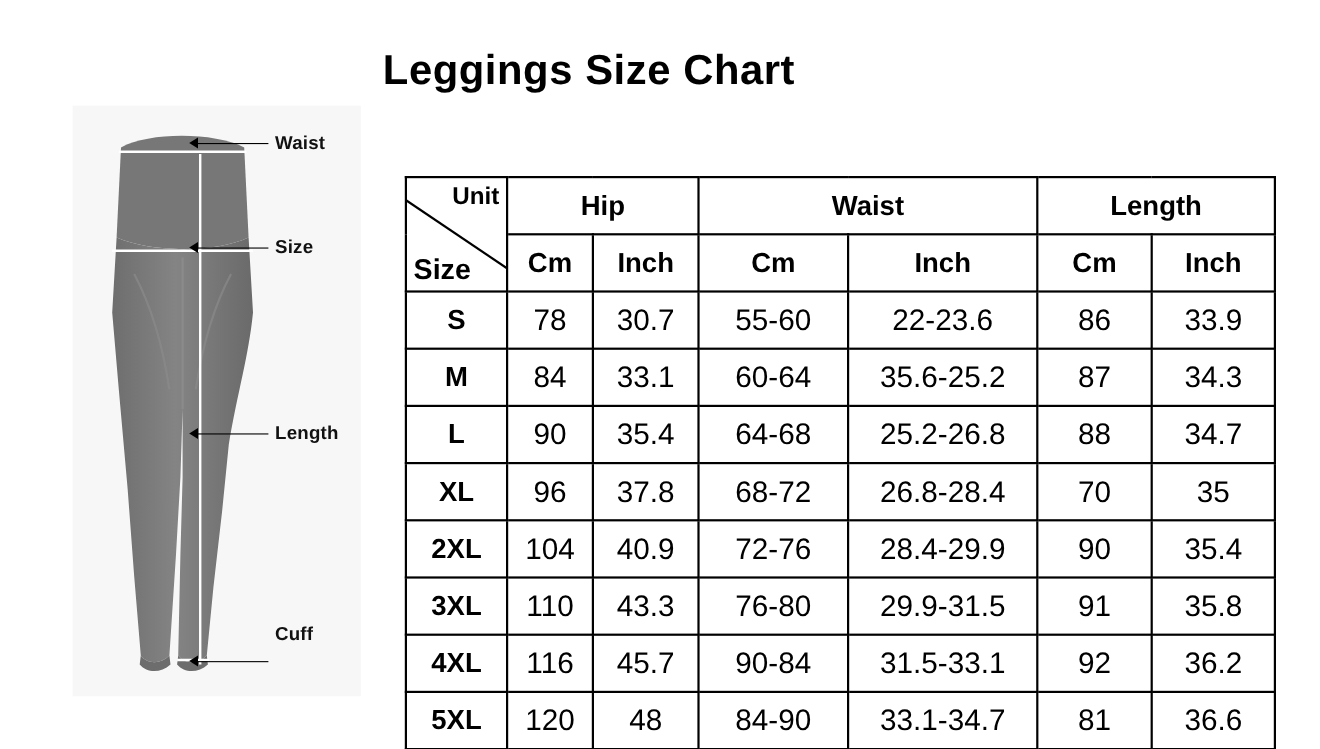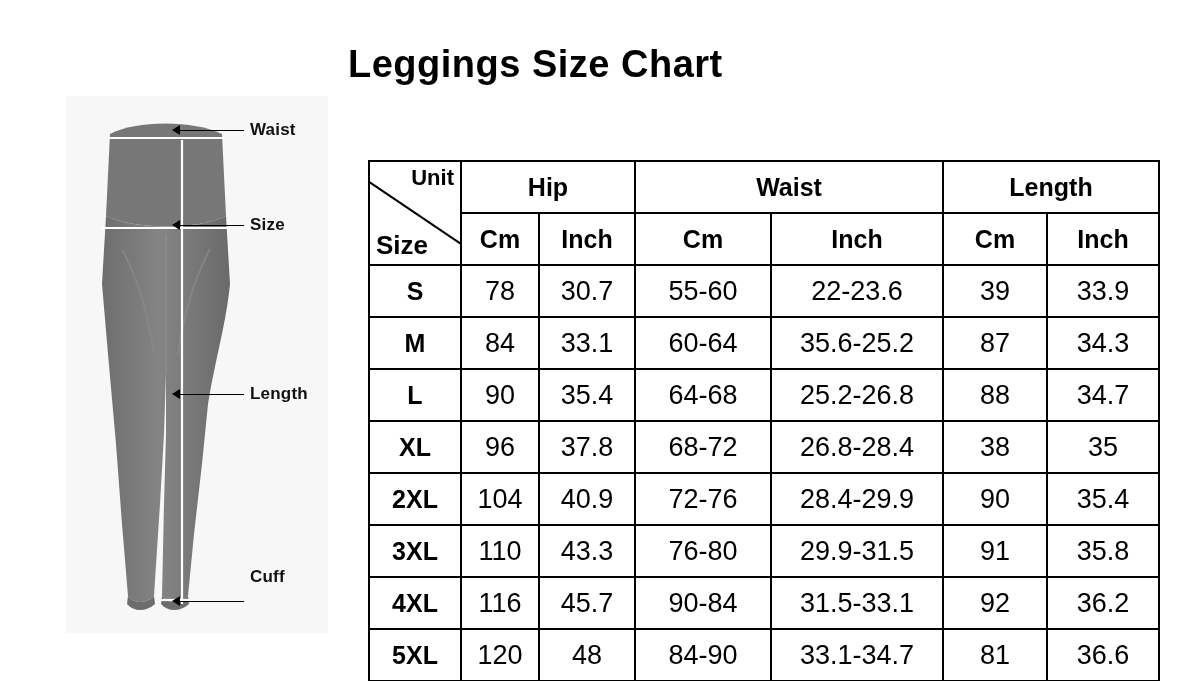--- a/index.html
+++ b/index.html
@@ -241,21 +241,21 @@
           <th>Inch</th>
         </tr>
       </thead>
       <tbody>
         <tr>
           <td class="size-label">S</td>
           <td class="val">78</td>
           <td class="val">30.7</td>
           <td class="val">55-60</td>
           <td class="val">22-23.6</td>
-          <td class="val">39</td>
+          <td class="val">86</td>
           <td class="val">33.9</td>
         </tr>
         <tr>
           <td class="size-label">M</td>
           <td class="val">84</td>
           <td class="val">33.1</td>
           <td class="val">60-64</td>
           <td class="val">35.6-25.2</td>
           <td class="val">87</td>
           <td class="val">34.3</td>
@@ -268,21 +268,21 @@
           <td class="val">25.2-26.8</td>
           <td class="val">88</td>
           <td class="val">34.7</td>
         </tr>
         <tr>
           <td class="size-label">XL</td>
           <td class="val">96</td>
           <td class="val">37.8</td>
           <td class="val">68-72</td>
           <td class="val">26.8-28.4</td>
-          <td class="val">38</td>
+          <td class="val">70</td>
           <td class="val">35</td>
         </tr>
         <tr>
           <td class="size-label">2XL</td>
           <td class="val">104</td>
           <td class="val">40.9</td>
           <td class="val">72-76</td>
           <td class="val">28.4-29.9</td>
           <td class="val">90</td>
           <td class="val">35.4</td>

